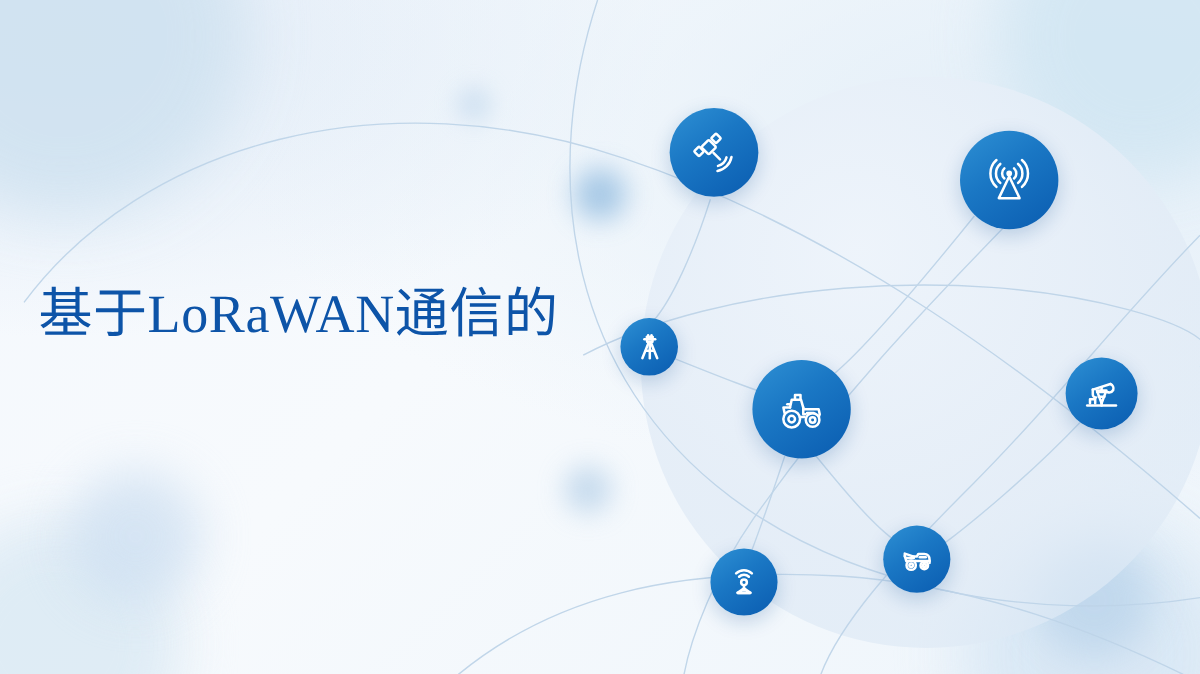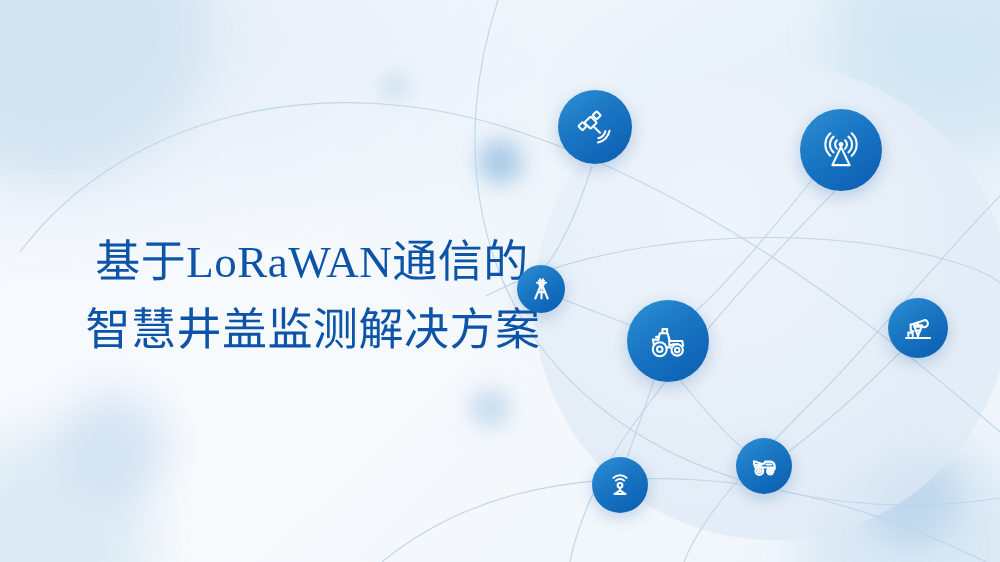--- a/index.html
+++ b/index.html
@@ -114,23 +114,22 @@
       <path d="M 680 380 C 706 412, 730 440, 748 452"></path>
 
       <path d="M 654 380 C 644 410, 632 444, 626 460"></path>
 
       <path d="M 812 180 C 770 232, 720 292, 692 314"></path>
 
       <path d="M 900 352 C 860 394, 812 434, 788 452"></path>
     </g>
   </svg>
 
-  <div id="title" style="color: rgb(13, 84, 168); text-align: center;">
+  <div id="title" style="color: rgb(13, 84, 168);">
     <div class="tline l1">基于LoRaWAN通信的</div>
-    <div class="tline l2">智慧井盖监测解决方案</div>
   </div>
 
   <div class="node" id="node-satellite" title="卫星" style="width: 74px; height: 74px; left: 558px; top: 90px;">
     <svg viewBox="0 0 48 48" width="40" height="40">
       <g>
         <rect x="13.5" y="13.5" width="10.5" height="10.5" rx="1.3" transform="rotate(-45 18.75 18.75)"></rect>
         <rect x="5.5" y="19.5" width="7" height="7" rx="1" transform="rotate(-45 9 23)"></rect>
         <rect x="22.5" y="6.5" width="7" height="7" rx="1" transform="rotate(-45 26 10)"></rect>
         <path d="M23.5 24.5 L30 31"></path>
         <path d="M28 37.5 A 12 12 0 0 0 36.5 29"></path>

